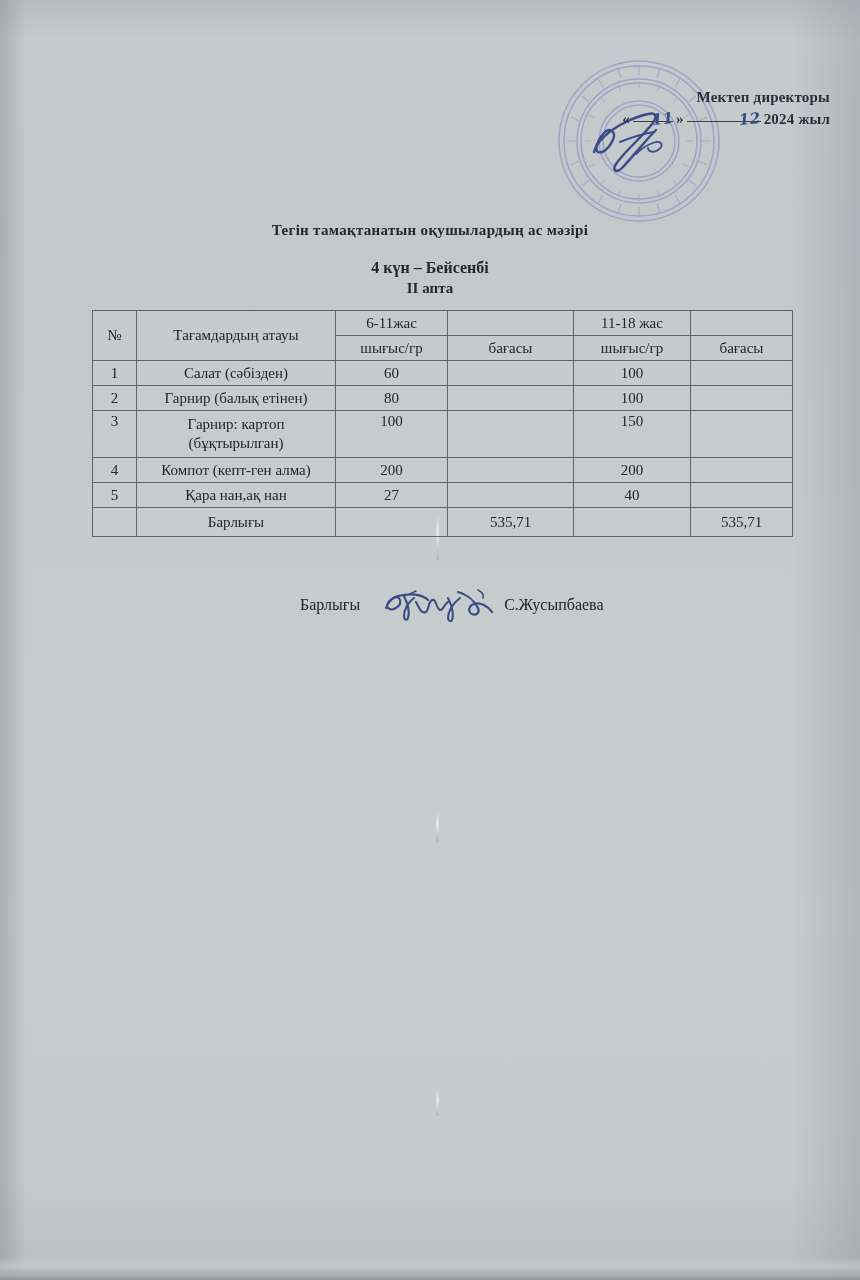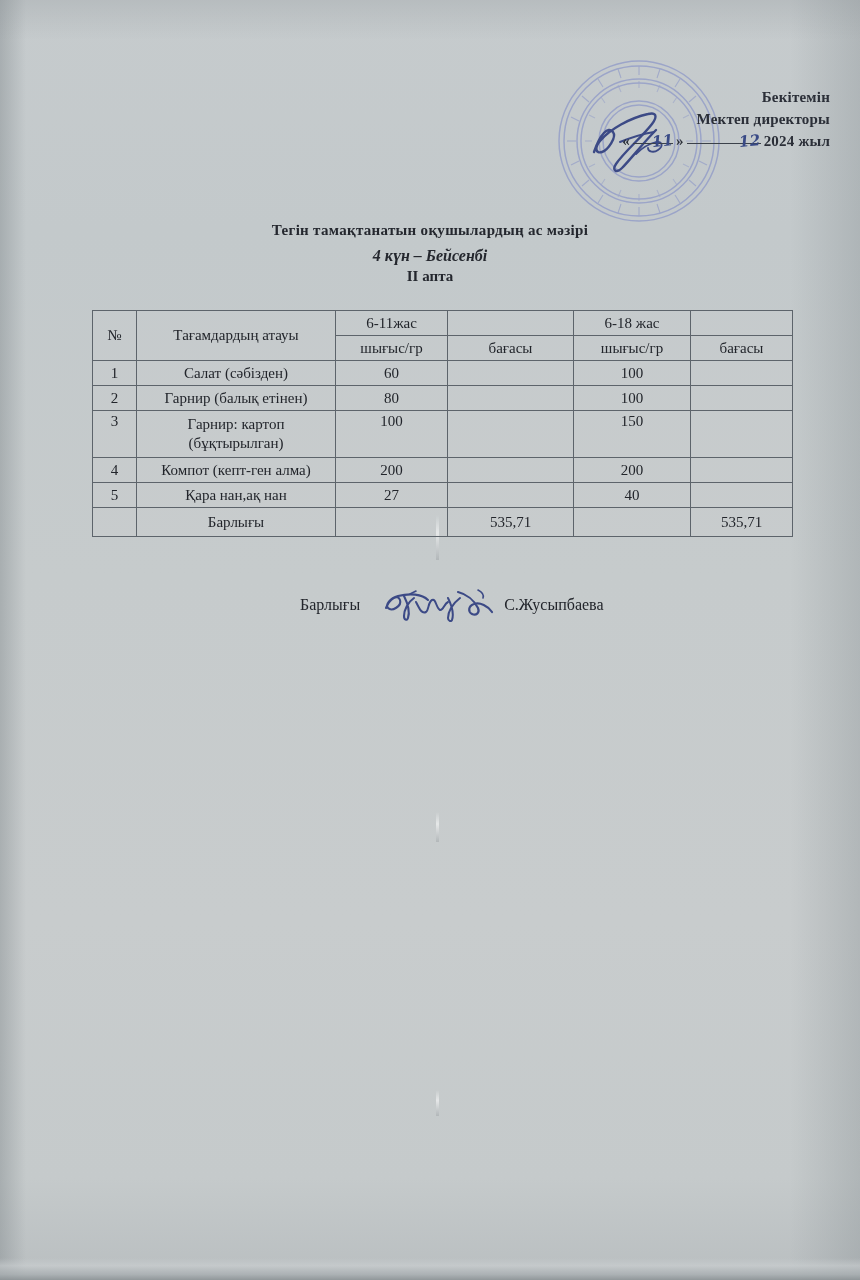--- a/index.html
+++ b/index.html
@@ -120,22 +120,21 @@
     color: #24272e;
   }
   #doc-title {
     font-size: 15px;
     font-weight: bold;
     letter-spacing: 0.3px;
   }
   #doc-subtitle {
     font-size: 16px;
     font-weight: bold;
-    margin-top: 8px;
-    font-style: italic;
+    margin-top: 20px;
   }
   #doc-week {
     font-size: 15px;
     font-weight: bold;
     margin-top: 3px;
   }
 
   
   #menu-table {
     position: absolute;
@@ -270,21 +269,20 @@
     </g>
   </svg>
 
   <svg id="director-sign" viewBox="0 0 120 70">
     <path class="ink" stroke-width="2.4" stroke-linecap="round" d="M8,44 C14,26 22,18 27,24 C31,29 22,42 16,44 C10,46 8,40 14,33 C24,21 44,10 62,6 C70,4 72,8 66,16 C56,29 38,44 30,56 C26,62 30,66 36,60 C44,52 58,34 70,22"></path>
     <path class="ink" stroke-width="2.0" stroke-linecap="round" d="M34,34 C44,30 56,26 68,24"></path>
     <path class="ink" stroke-width="1.8" stroke-linecap="round" d="M50,46 C56,40 62,36 70,34 C76,33 78,38 72,42 C68,45 62,44 62,40"></path>
   </svg>
 
   <div id="approval">
-    <div class="line">Бекітемін</div>
     <div class="line">Мектеп директоры</div>
     <div class="date-line">
       <span>«</span>
       <span class="rule w1"><span class="hand-sm">11</span></span>
       <span>»</span>
       <span class="rule w2"><span class="hand-sm">12</span></span>
       <span>2024 жыл</span>
     </div>
   </div>
 
@@ -302,21 +300,21 @@
       <col class="c-price1">
         <col class="c-out2">
         <col class="c-price2">
     </colgroup>
     <tbody>
       <tr class="h-row">
         <td rowspan="2">№</td>
         <td rowspan="2">Тағамдардың атауы</td>
         <td>6-11жас</td>
         <td class="blank"></td>
-        <td>6-18 жас</td>
+        <td>11-18 жас</td>
         <td class="blank"></td>
       </tr>
       <tr class="h-row">
         <td>шығыс/гр</td>
         <td>бағасы</td>
         <td>шығыс/гр</td>
         <td>бағасы</td>
       </tr>
 
       <tr class="d-row">

